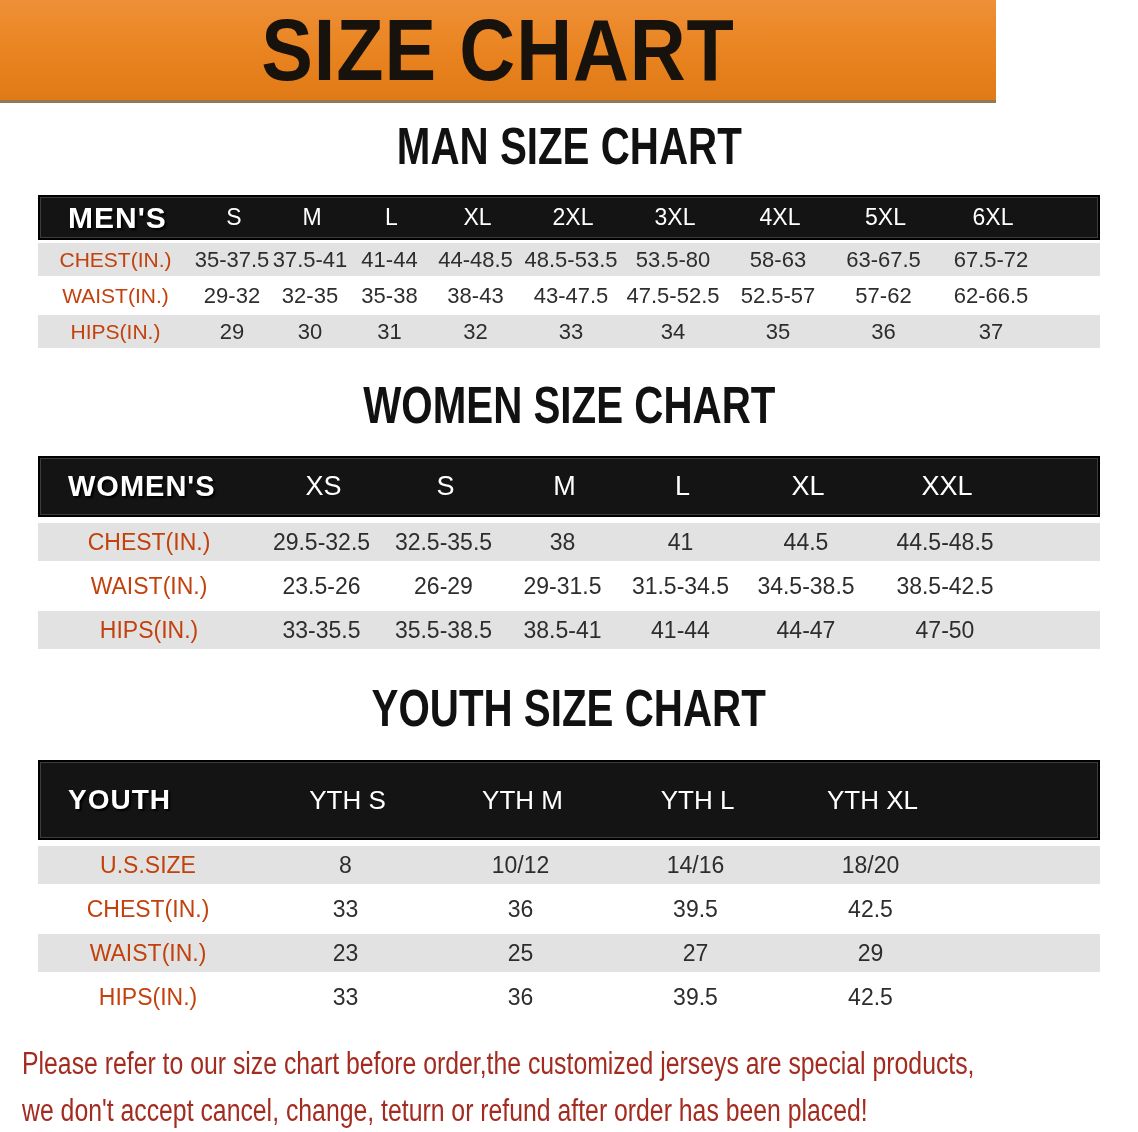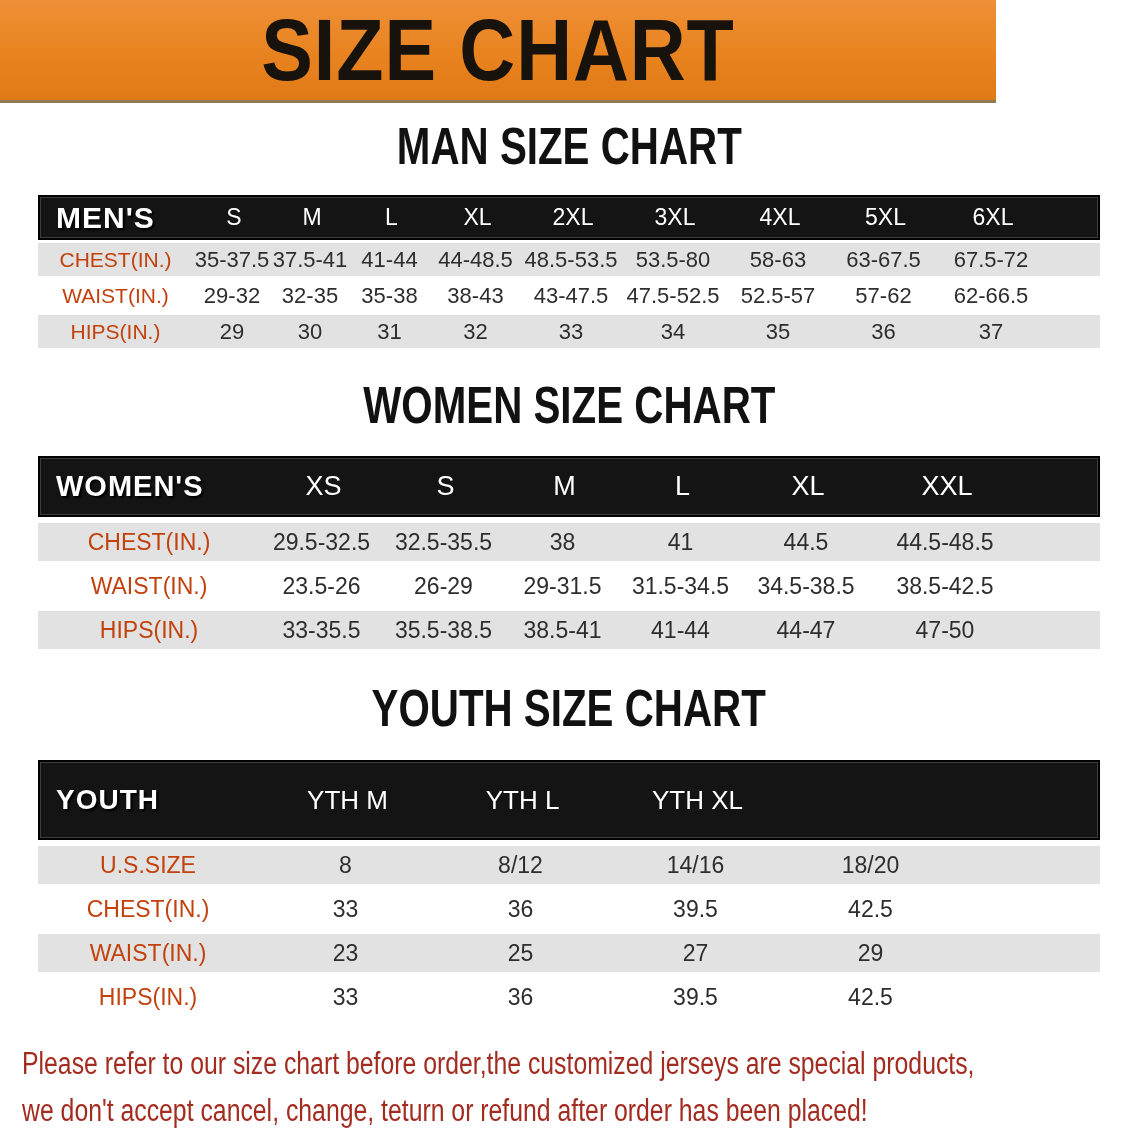--- a/index.html
+++ b/index.html
@@ -34,21 +34,21 @@
   .cols-women { grid-template-columns: 222px 123px 121px 117px 119px 132px 146px 1fr; }
   .cols-youth { grid-template-columns: 220px 175px 175px 175px 175px 1fr; }
 
   .thead { background: #141414; color: #fff; border: 2px solid #000;
            box-shadow: inset 0 0 0 1px #3d3d3d; }
   .thead-mens   { height: 45px; }
   .thead-womens { height: 61px; }
   .thead-youth  { height: 80px; }
 
   .hcell { display: flex; align-items: center; justify-content: center; }
-  .hlabel { justify-content: flex-start; padding-left: 16px; font-weight: bold;
+  .hlabel { justify-content: flex-start; padding-left: 28px; font-weight: bold;
             letter-spacing: 1px; text-shadow: 2px 2px 2px #000; }
   .thead-mens   .hlabel { font-size: 30px; }
   .thead-womens .hlabel { font-size: 29px; }
   .thead-youth  .hlabel { font-size: 28px; }
   .thead-mens   .hsize { font-size: 23px; }
   .thead-womens .hsize { font-size: 27px; }
   .thead-youth  .hsize { font-size: 26px; }
 
   .trow { height: 33px; margin-top: 3px; }
   .row-womens, .row-youth { height: 38px; margin-top: 6px; }
@@ -178,29 +178,30 @@
         <div class="tcell tfill"></div>
       </div>
     </div>
 
   <h2 class="section-heading h-youth">
     <span class="cond">YOUTH SIZE CHART</span>
   </h2>
   <div class="size-table tbl-youth">
       <div class="thead cols-youth thead-youth">
         <div class="hcell hlabel">YOUTH</div>
+        <div class="hcell hsize">YTH S</div>
         <div class="hcell hsize">YTH M</div>
         <div class="hcell hsize">YTH L</div>
         <div class="hcell hsize">YTH XL</div>
         <div class="hcell hfill"></div>
       </div>
       <div class="trow cols-youth row-youth alt">
         <div class="tcell tlabel">U.S.SIZE</div>
         <div class="tcell tval">8</div>
-        <div class="tcell tval">8/12</div>
+        <div class="tcell tval">10/12</div>
         <div class="tcell tval">14/16</div>
         <div class="tcell tval">18/20</div>
         <div class="tcell tfill"></div>
       </div>
       <div class="trow cols-youth row-youth plain">
         <div class="tcell tlabel">CHEST(IN.)</div>
         <div class="tcell tval">33</div>
         <div class="tcell tval">36</div>
         <div class="tcell tval">39.5</div>
         <div class="tcell tval">42.5</div>

